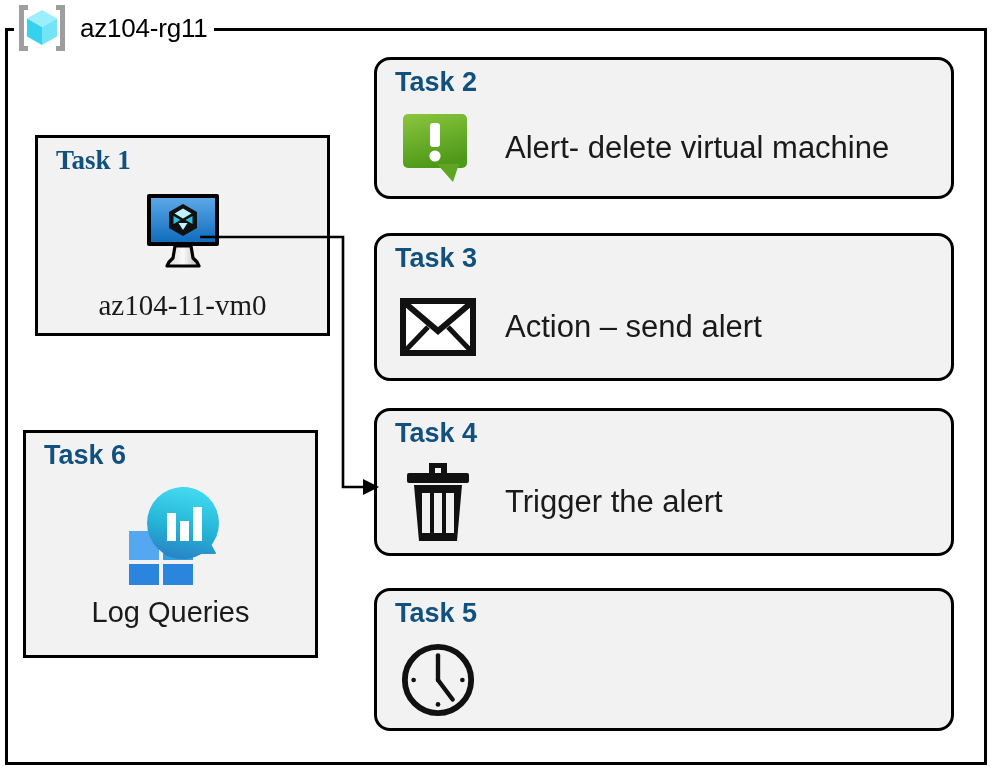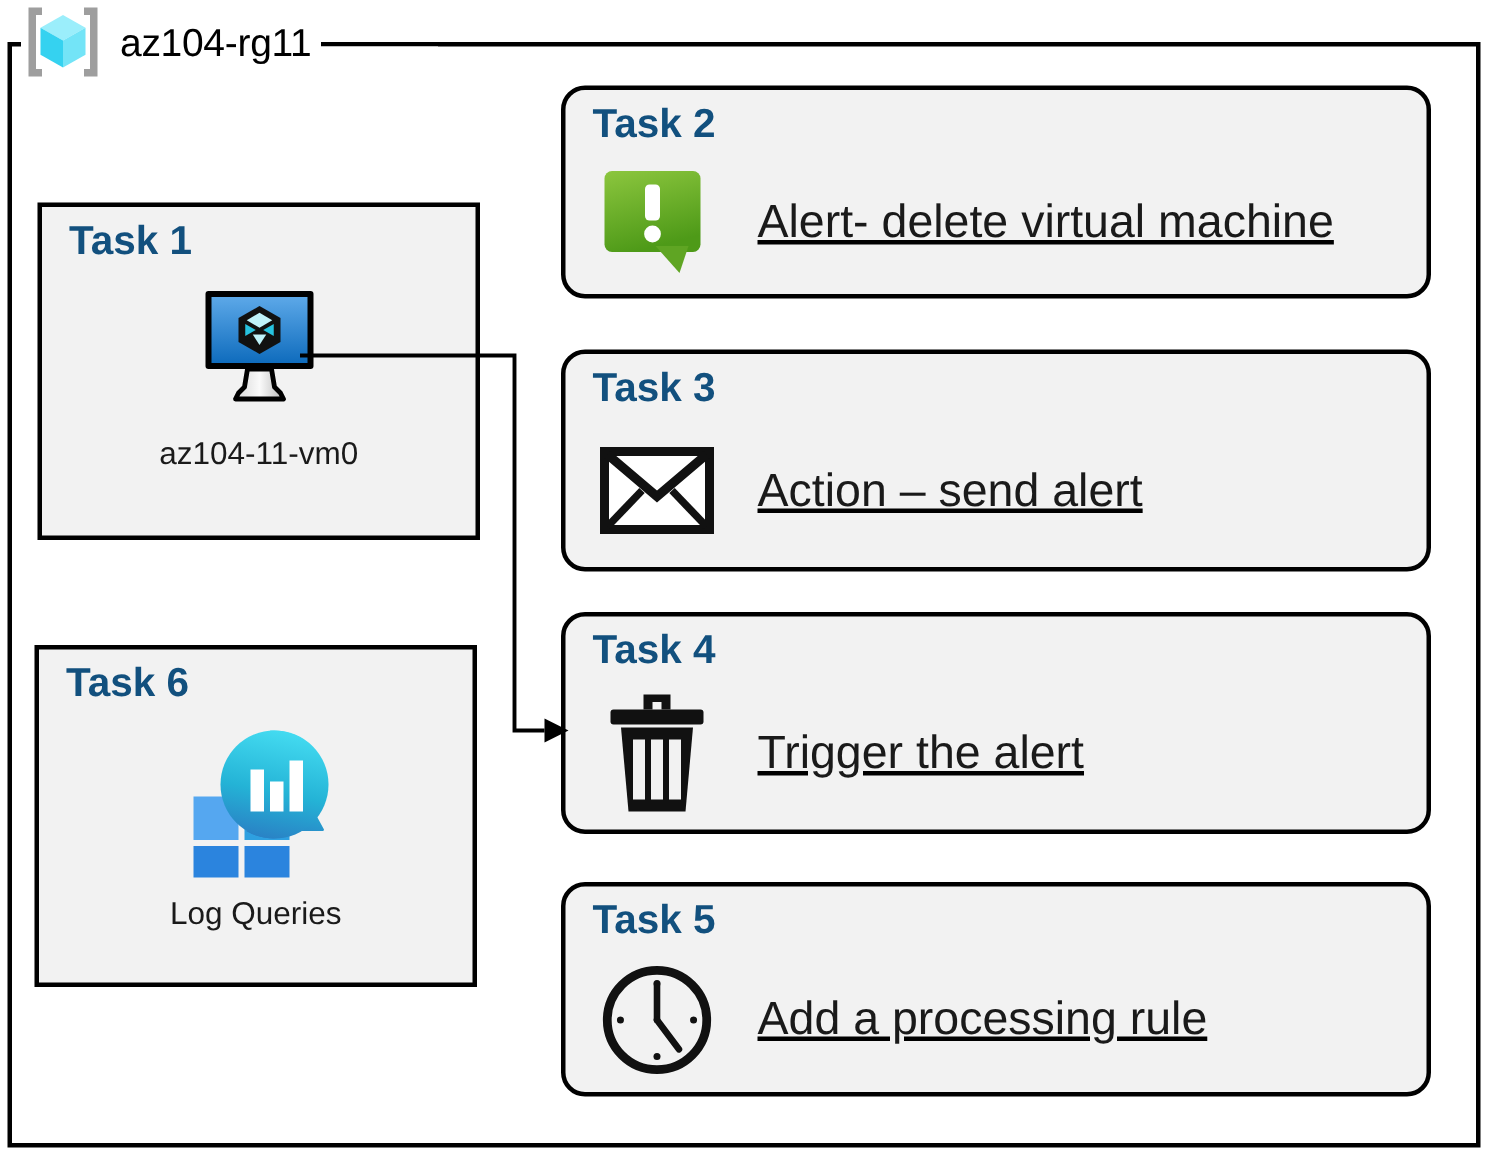--- a/index.html
+++ b/index.html
@@ -88,39 +88,38 @@
     position: absolute;
     left: 0;
     top: 52px;
     width: 100%;
     display: flex;
     flex-direction: column;
     align-items: center;
     justify-content: flex-start;
   }
   .task-left .task-label {
-    font-size: 21px;
+    font-size: 29px;
     color: #1a1a1a;
     line-height: 1.1;
     white-space: nowrap;
   }
 
   
   .task-right { width: 580px; border-radius: 16px; }
   .task-right .task-body {
     position: absolute;
     left: 22px;
     top: 46px;
     right: 10px;
     bottom: 6px;
     display: flex;
     flex-direction: row;
     align-items: center;
     gap: 28px;
-    text-decoration: underline;
   }
   .task-right .task-label {
     font-size: 31px;
     color: #1a1a1a;
     line-height: 1.1;
     white-space: nowrap;
   }
   .icon-slot {
     flex: 0 0 auto;
     display: flex;
@@ -165,21 +164,21 @@
       </svg>
     </span>
     <span class="rg-name">az104-rg11</span>
   </div>
 
   <svg class="connector-svg" viewBox="0 0 992 774" xmlns="http://www.w3.org/2000/svg">
     <path d="M 200 237 L 343 237 L 343 487 L 363 487" fill="none" stroke="#000000" stroke-width="2.6"></path>
     <polygon points="363,479 379,487 363,495" fill="#000000"></polygon>
   </svg>
 
-  <div class="task-box task-left" style="left:25px; top:135px; height:225px;">
+  <div class="task-box task-left" style="left:35px; top:135px; height:201px;font-family:Liberation Serif, serif;">
     <div class="task-title">Task 1</div>
     <div class="task-body">
       <span>
         <svg width="88" height="82" viewBox="0 0 88 82" xmlns="http://www.w3.org/2000/svg">
           <defs>
             <linearGradient id="vmScreen" x1="0" y1="0" x2="0" y2="1">
               <stop offset="0%" stop-color="#5CA8E8"></stop>
               <stop offset="100%" stop-color="#0F6CBD"></stop>
             </linearGradient>
             <linearGradient id="vmStand" x1="0" y1="0" x2="1" y2="0">
@@ -303,17 +302,16 @@
 
           <circle cx="40" cy="15" r="2.4" fill="#111111"></circle>
           <circle cx="40" cy="65" r="2.4" fill="#111111"></circle>
           <circle cx="15" cy="40" r="2.4" fill="#111111"></circle>
           <circle cx="65" cy="40" r="2.4" fill="#111111"></circle>
 
           <path d="M40 40 L40 16" fill="none" stroke="#111111" stroke-width="4.5" stroke-linecap="round"></path>
           <path d="M40 40 L55 60" fill="none" stroke="#111111" stroke-width="4.5" stroke-linecap="round"></path>
         </svg>
       </span>
-      <span class="task-label">Add a processing rule</span>
     </div>
   </div>
 
 </div>
 
 </body></html>

